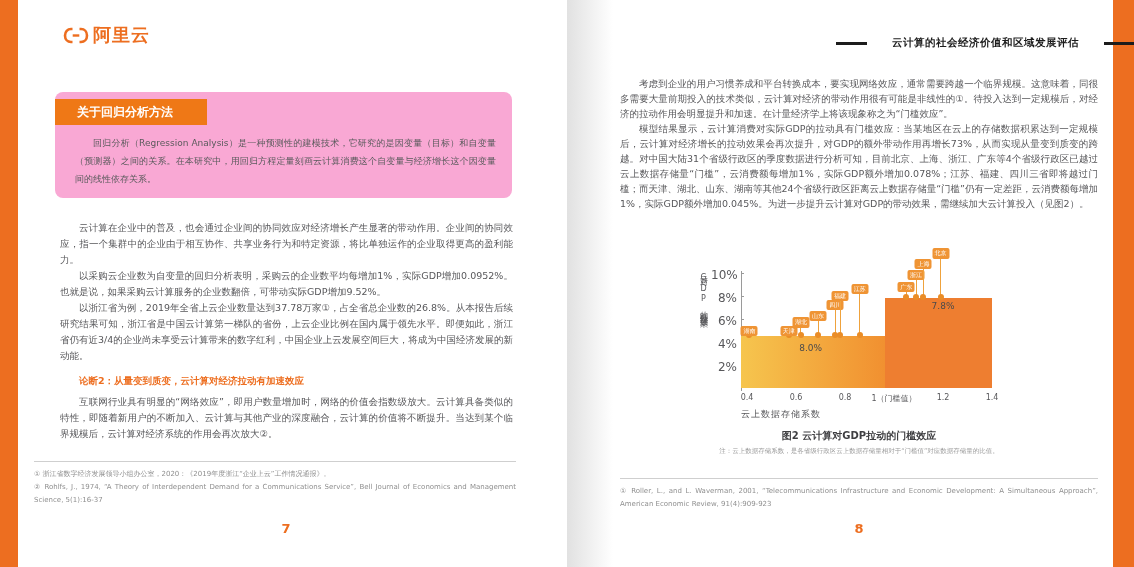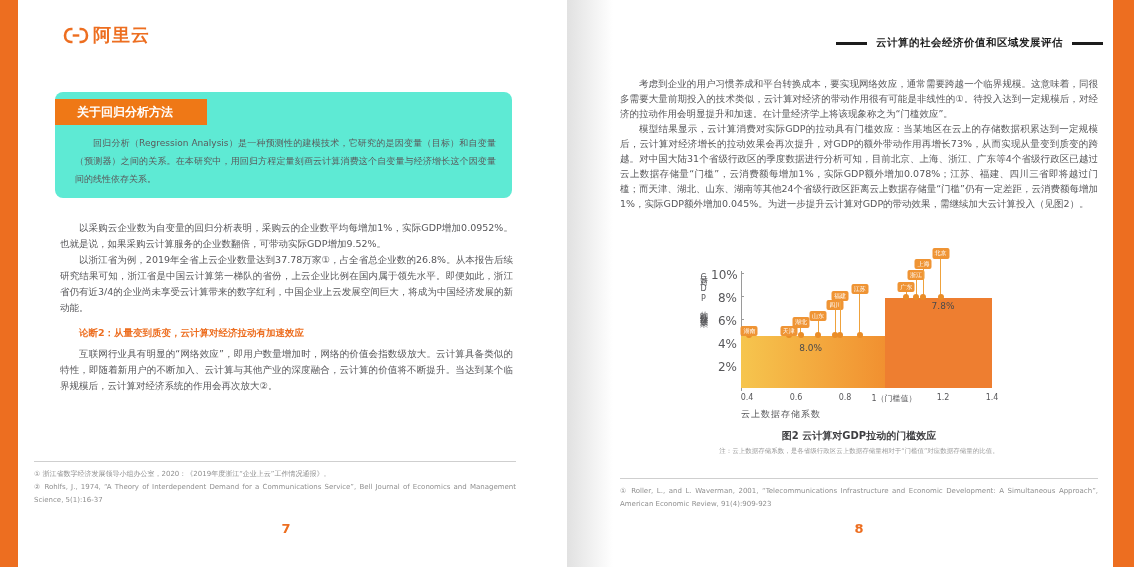--- a/index.html
+++ b/index.html
@@ -13,21 +13,21 @@
   .accent-bar.left  { left:0;  width:18px; }
   .accent-bar.right { right:0; width:21px; }
   .gutter-shadow { position:absolute; left:567px; top:0; width:46px; height:567px;
     background:linear-gradient(to right, #d7d7d7, #ffffff); opacity:.75; }
 
   
   .logo { position:absolute; left:63px; top:23px; display:flex; align-items:center; gap:4px; }
   .logo-text { color:#ed6e20; font-weight:bold; font-size:18px; letter-spacing:1px; }
 
   .info-card { position:absolute; left:55px; top:92px; width:457px; height:106px;
-    background:#5eead4; border-radius:8px; }
+    background:#f9a8d4; border-radius:8px; }
   .info-tab { position:absolute; left:0; top:7px; width:152px; height:26px;
     background:#ef7816; color:#fff; font-weight:bold; font-size:12px;
     line-height:26px; padding-left:22px; }
   .info-body { position:absolute; left:20px; right:16px; top:42px;
     font-size:9px; line-height:18px; text-align:justify; text-indent:2em; color:#5a5a5c; }
 
   .col-text { font-size:9.5px; line-height:16px; text-align:justify; color:#57575a; }
   .col-text p { text-indent:2em; }
   .p7-text { position:absolute; left:60px; top:220px; width:453px; }
   .p7-text .subheading { color:#ed6e20; font-weight:bold; text-indent:2em;
@@ -36,21 +36,21 @@
   .footnotes { position:absolute; border-top:1px solid #cfcfcf; padding-top:6px;
     font-size:7px; line-height:13px; color:#8f8f8f; text-align:justify; }
   .fn7 { left:34px; top:461px; width:482px; }
   .fn8 { left:620px; top:478px; width:478px; }
 
   .pagenum { position:absolute; top:521px; width:20px; text-align:center;
     color:#ed6e20; font-weight:bold; font-size:13px; }
   .pn7 { left:276px; } .pn8 { left:849px; }
 
   
-  .p8-header { position:absolute; top:36px; left:836px; display:flex; align-items:center; gap:9px; }
+  .p8-header { position:absolute; top:36px; left:836px; display:flex; align-items:center; gap:25px; }
   .p8-header .dash { width:31px; height:3px; background:#1c1c1c; }
   .p8-header .htitle { font-weight:bold; font-size:10.5px; color:#1c1c1c; letter-spacing:.5px; white-space:nowrap; }
 
   .p8-text { position:absolute; left:620px; top:76px; width:478px; line-height:15px; }
 
   
   .chart { position:absolute; left:695px; top:240px; width:322px; height:185px; }
   .chart-ylabel { position:absolute; left:2px; top:30px; height:125px;
     writing-mode:vertical-lr; text-orientation:upright;
     font-size:8px; letter-spacing:1.5px; color:#57575a; }
@@ -88,20 +88,21 @@
   </svg>
   <span class="logo-text">阿里云</span>
 </div>
 
 <div class="info-card">
   <div class="info-tab">关于回归分析方法</div>
   <div class="info-body">回归分析（Regression Analysis）是一种预测性的建模技术，它研究的是因变量（目标）和自变量（预测器）之间的关系。在本研究中，用回归方程定量刻画云计算消费这个自变量与经济增长这个因变量间的线性依存关系。</div>
 </div>
 
 <div class="col-text p7-text">
+  <p>云计算在企业中的普及，也会通过企业间的协同效应对经济增长产生显著的带动作用。企业间的协同效应，指一个集群中的企业由于相互协作、共享业务行为和特定资源，将比单独运作的企业取得更高的盈利能力。</p>
   <p>以采购云企业数为自变量的回归分析表明，采购云的企业数平均每增加1%，实际GDP增加0.0952%。也就是说，如果采购云计算服务的企业数翻倍，可带动实际GDP增加9.52%。</p>
   <p>以浙江省为例，2019年全省上云企业数量达到37.78万家①，占全省总企业数的26.8%。从本报告后续研究结果可知，浙江省是中国云计算第一梯队的省份，上云企业比例在国内属于领先水平。即便如此，浙江省仍有近3/4的企业尚未享受云计算带来的数字红利，中国企业上云发展空间巨大，将成为中国经济发展的新动能。</p>
   <div class="subheading">论断2：从量变到质变，云计算对经济拉动有加速效应</div>
   <p>互联网行业具有明显的“网络效应”，即用户数量增加时，网络的价值会指数级放大。云计算具备类似的特性，即随着新用户的不断加入、云计算与其他产业的深度融合，云计算的价值将不断提升。当达到某个临界规模后，云计算对经济系统的作用会再次放大②。</p>
 </div>
 
 <div class="footnotes fn7">
   <div>① 浙江省数字经济发展领导小组办公室，2020：《2019年度浙江“企业上云”工作情况通报》。</div>
   <div>② Rohlfs, J., 1974, “A Theory of Interdependent Demand for a Communications Service”, Bell Journal of Economics and Management Science, 5(1):16-37</div>
 </div>

